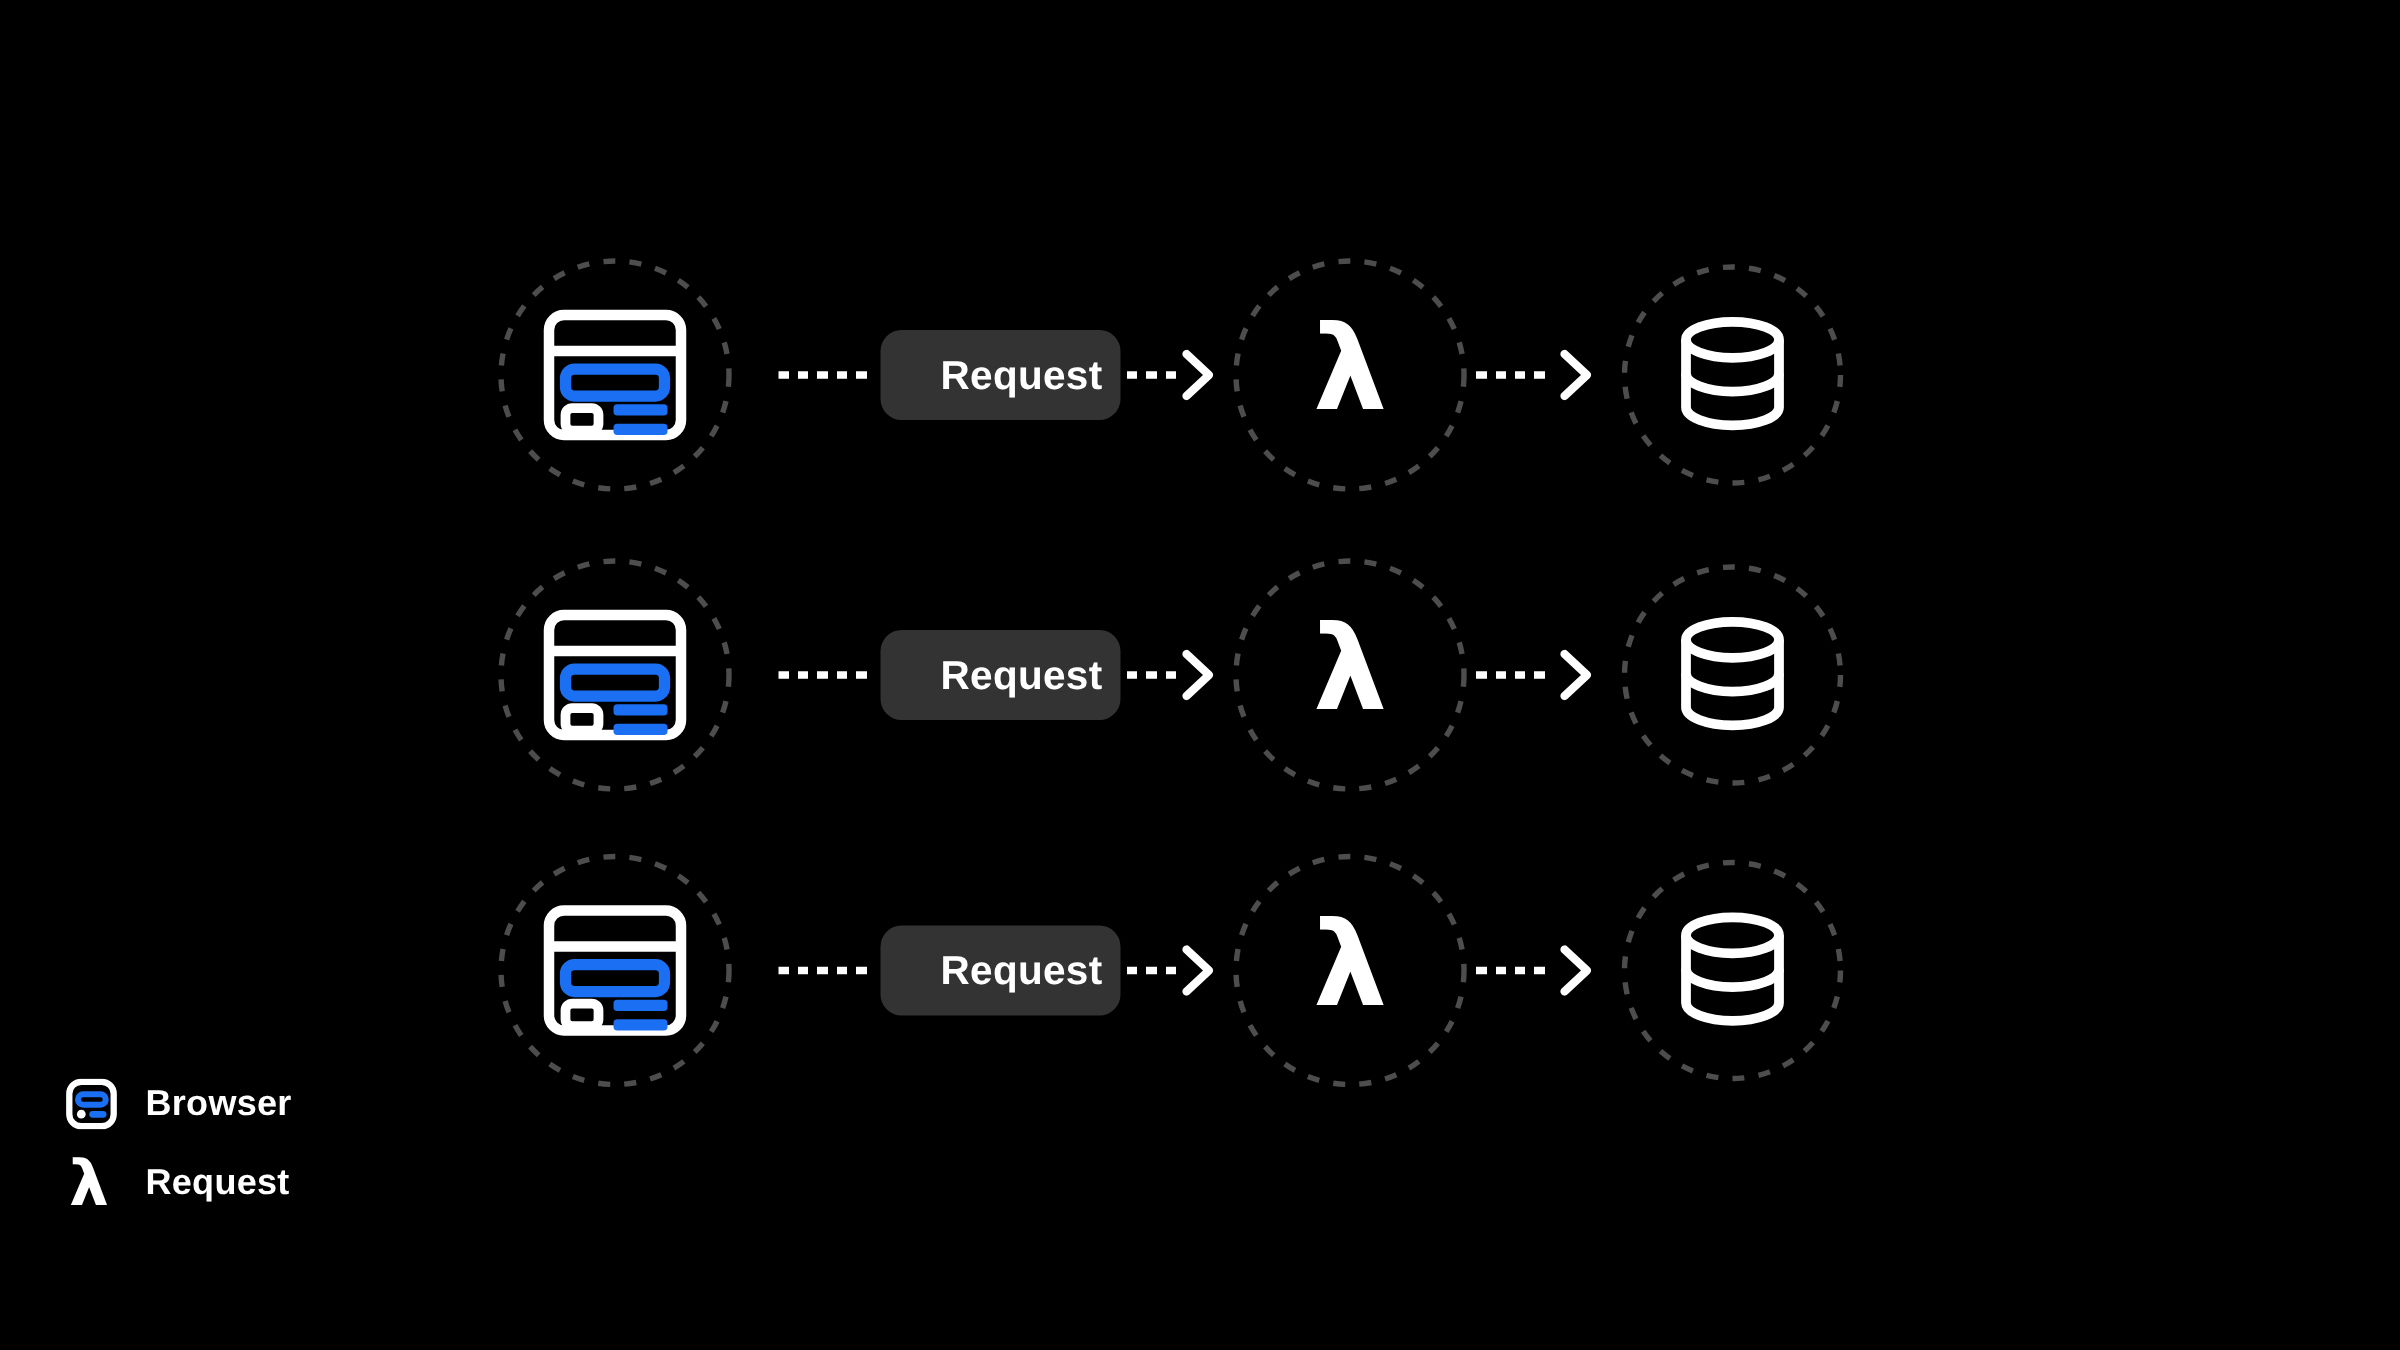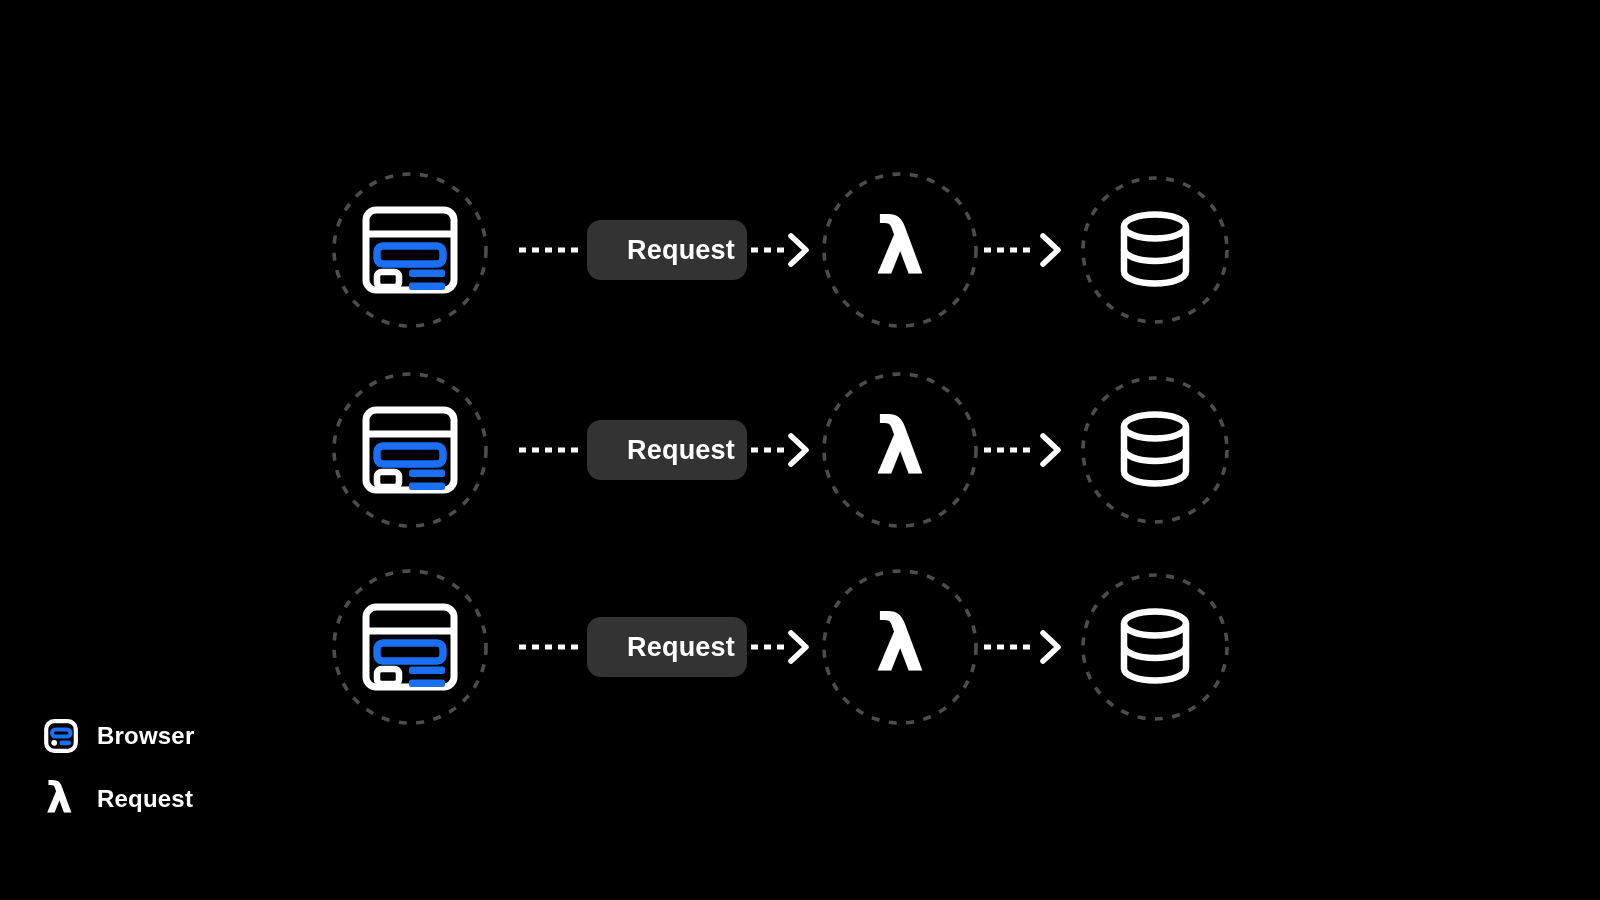--- a/index.html
+++ b/index.html
@@ -33,21 +33,21 @@
     position:absolute;top:50%;transform:translateY(-50%);
     width:160px;height:60px;background:var(--button-bg);border-radius:14px;
     display:flex;align-items:center;justify-content:center;
     color:var(--text-white);font-size:27px;font-weight:700;letter-spacing:.2px;padding-left:28px;
   }
   .stroke-w{stroke:var(--text-white);fill:none;}
   .stroke-b{stroke:var(--accent-blue);fill:none;}
   .fill-b{fill:var(--accent-blue);}
   .fill-w{fill:var(--text-white);}
   .ring-circle{stroke:var(--ring-gray);fill:none;}
-  .legend{position:absolute;left:44px;top:718px;display:flex;flex-direction:column;gap:27px;}
+  .legend{position:absolute;left:44px;top:718px;display:flex;flex-direction:column;gap:17px;}
   .legend-item{display:flex;align-items:center;height:36px;}
   .legend-icon-box{width:40px;display:flex;align-items:center;justify-content:flex-start;}
   .legend-label{
     color:var(--text-white);font-size:24px;font-weight:700;margin-left:13px;letter-spacing:.2px;
   }
   .legend-lambda{
     font-family:"DejaVu Sans",sans-serif;font-weight:700;font-size:42px;line-height:36px;
     color:var(--text-white);padding-left:2px;
   }
 </style>

